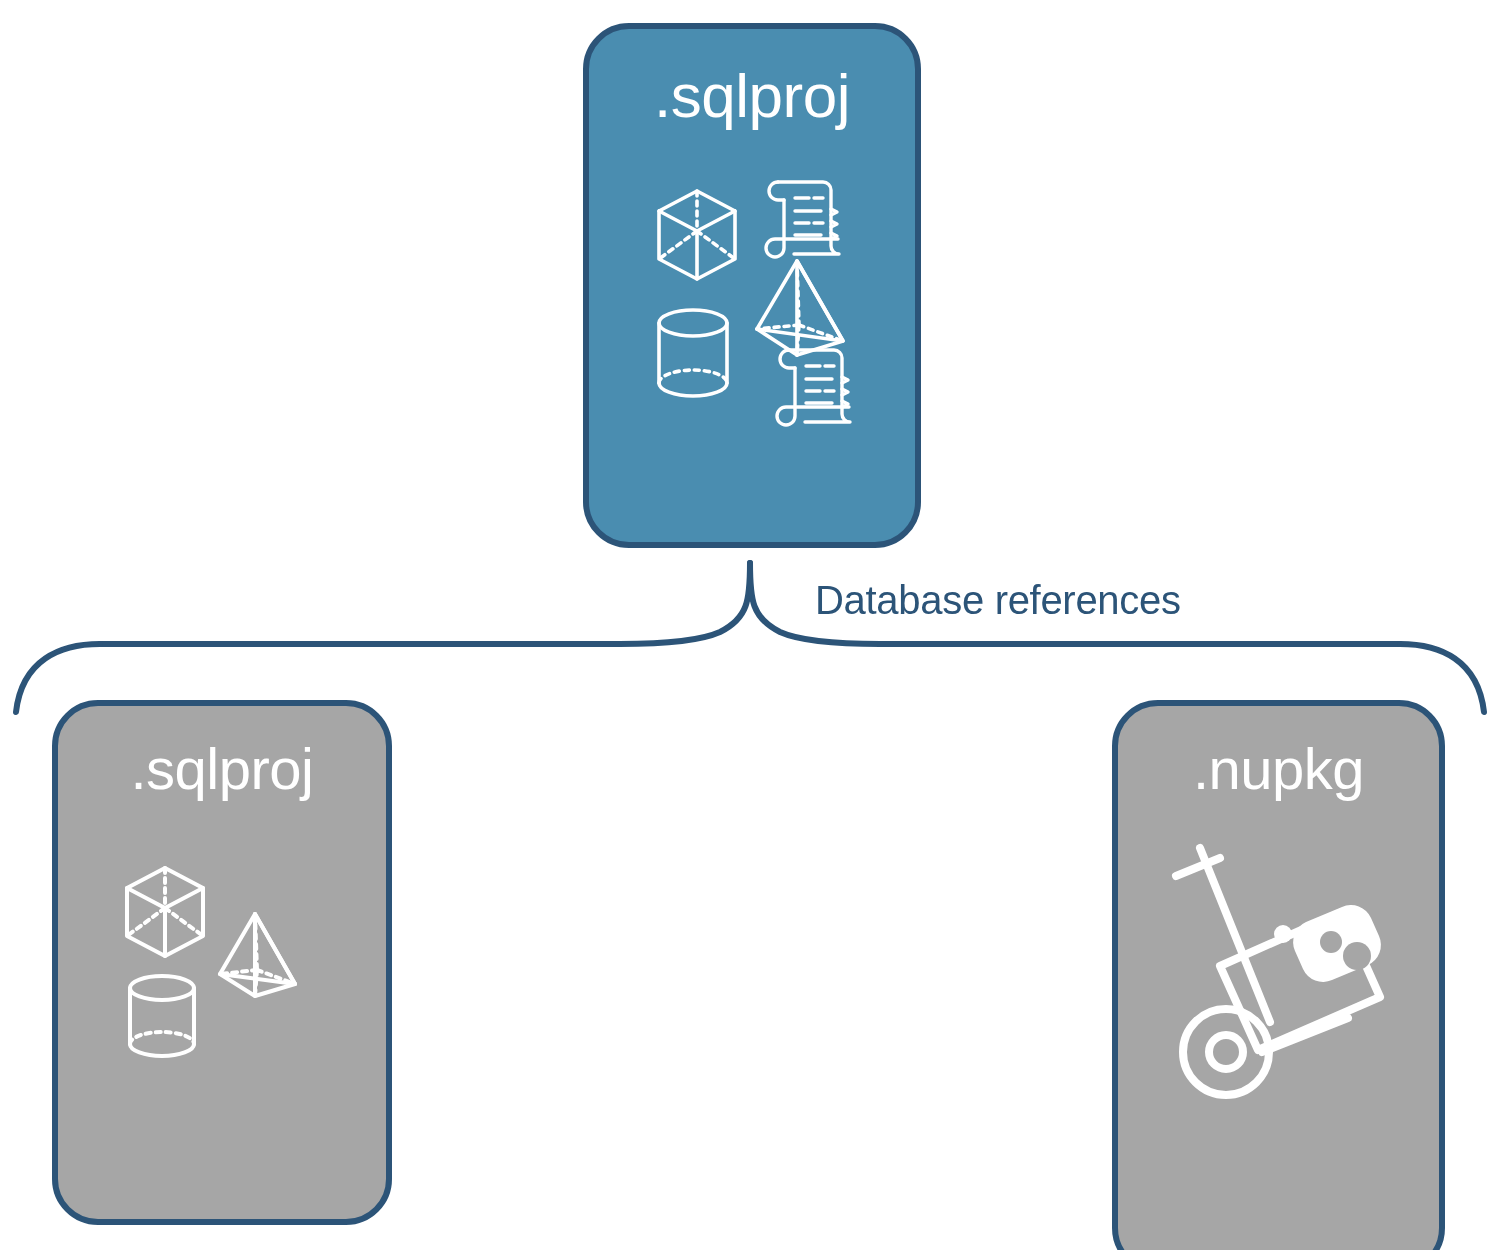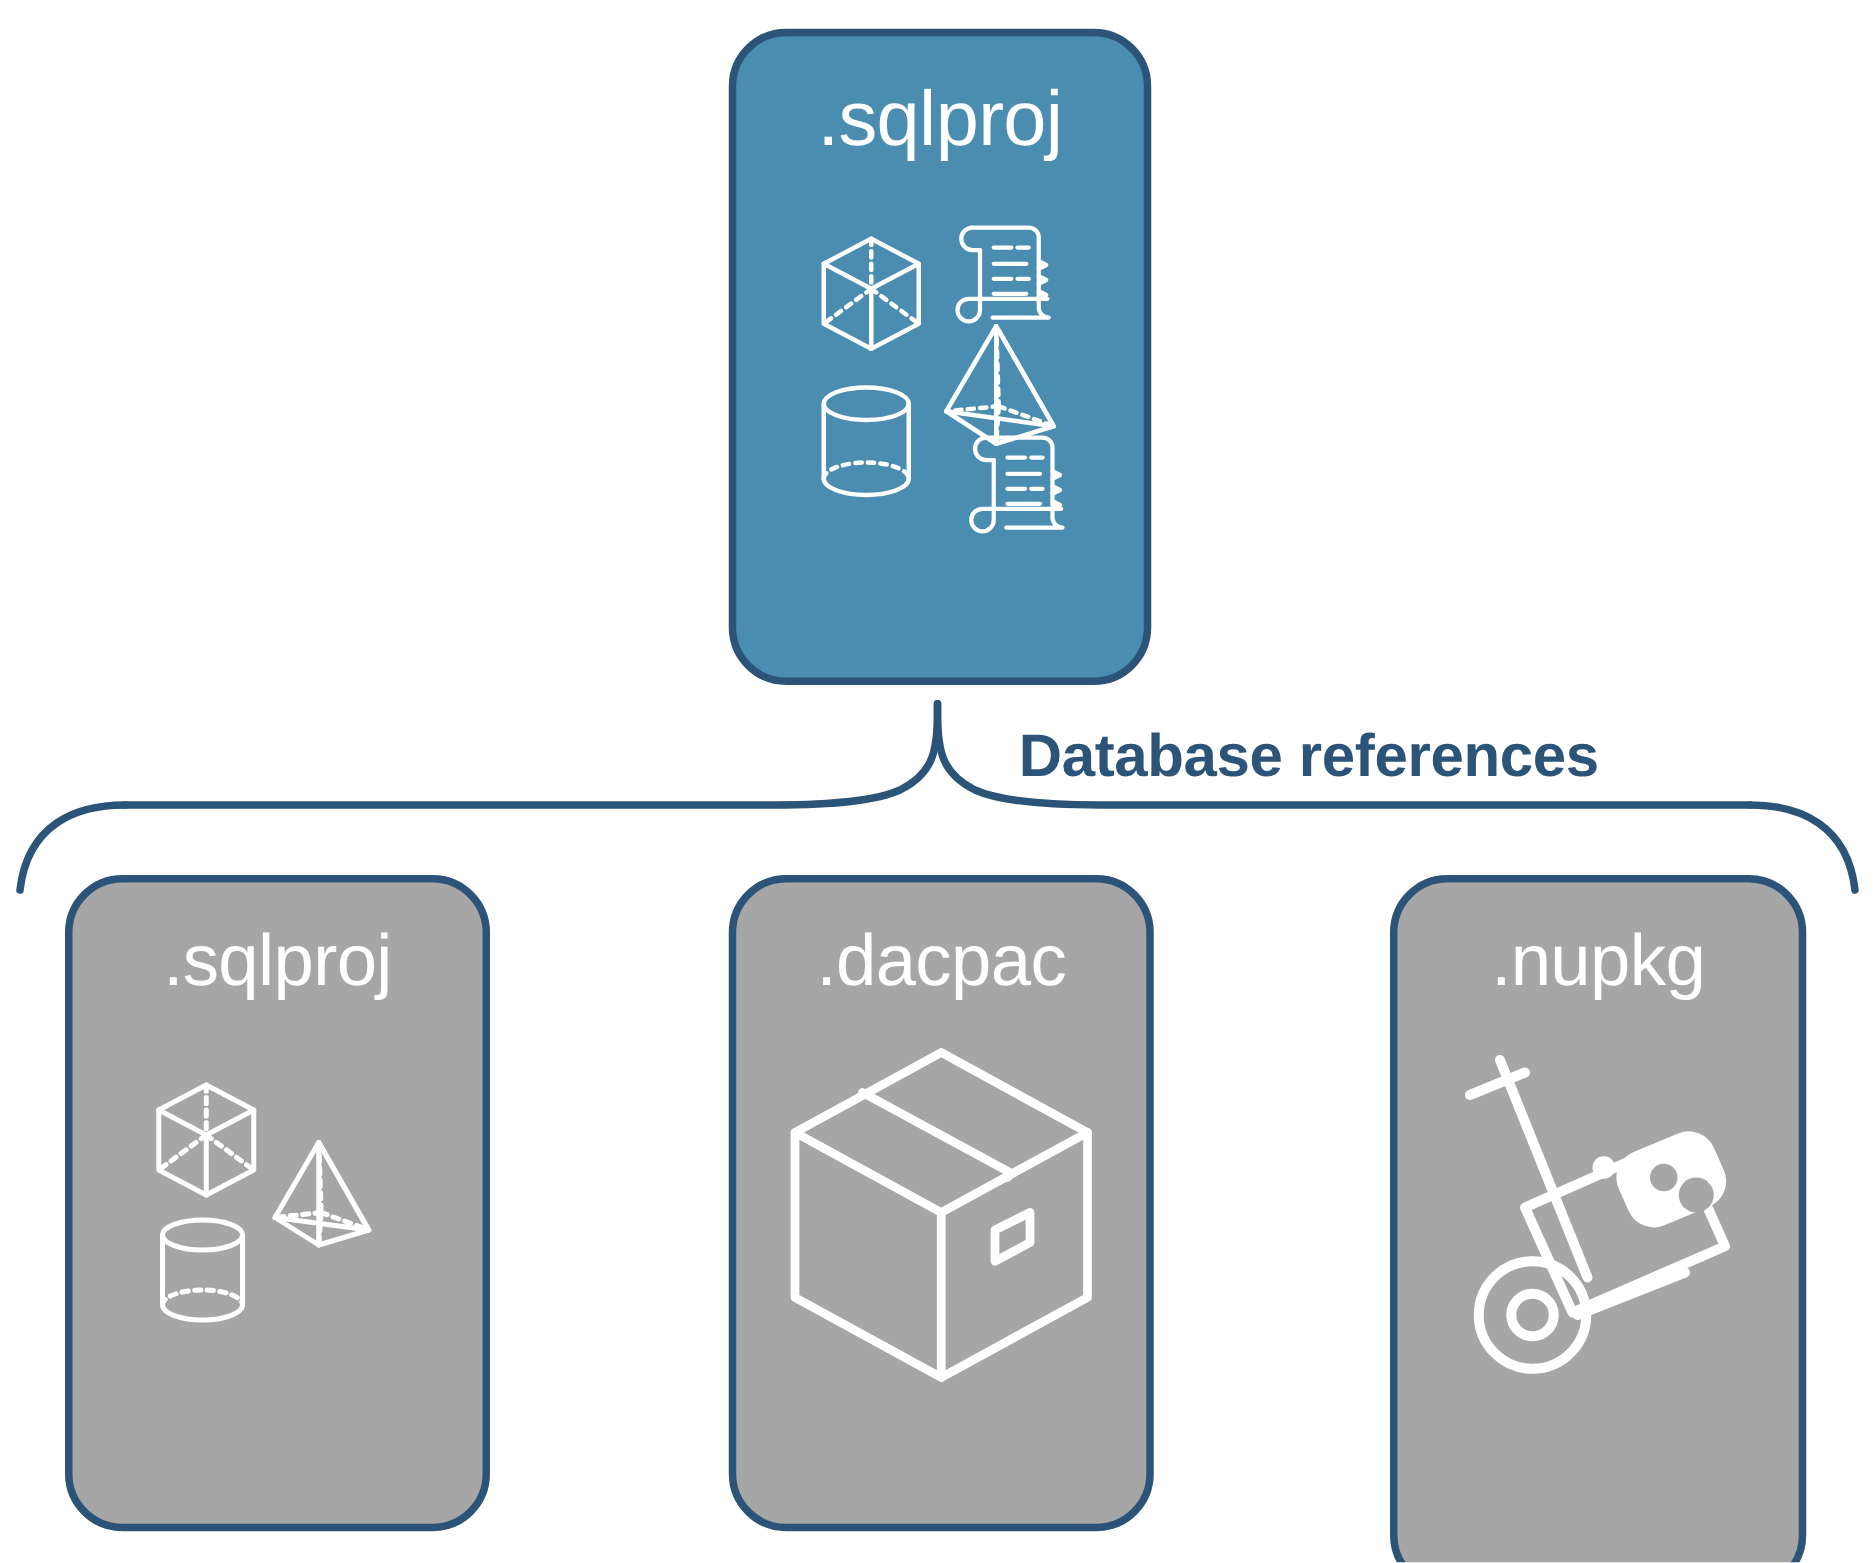--- a/index.html
+++ b/index.html
@@ -61,22 +61,22 @@
     position: absolute;
     left: 0; top: 0;
     width: 1500px; height: 1250px;
     pointer-events: none;
   }
   #brace-label {
     position: absolute;
     left: 815px;
     top: 578px;
     color: #2c5478;
-    font-size: 48px;
-    font-weight: bold;
+    font-size: 40px;
+    font-weight: normal;
     letter-spacing: -0.3px;
     white-space: nowrap;
     user-select: none;
   }
 </style>
 </head>
 <body>
 
 <div id="stage">
 
@@ -195,39 +195,20 @@
           <ellipse cx="45" cy="132" rx="32" ry="12"></ellipse>
           <path d="M13 132 L13 188"></path>
           <path d="M77 132 L77 188"></path>
           <path d="M13 188 a32 12 0 0 0 64 0"></path>
           <path d="M13 188 a32 12 0 0 1 64 0" stroke-dasharray="5 5"></path>
         </g>
       </svg>
     </div>
   </div>
 
-  <div class="card secondary" id="card-dacpac">
-    <div class="card-title">.dacpac</div>
-    <div class="card-icon">
-      <svg width="250" height="275" viewBox="0 0 250 275" fill="none" aria-hidden="true">
-        <g stroke="#ffffff" stroke-width="7" fill="none" stroke-linecap="round" stroke-linejoin="round">
-
-          <path d="M125 8 L242 72 L242 204 L125 268 L8 204 L8 72 Z"></path>
-
-          <path d="M8 72 L125 136 L242 72"></path>
-          <path d="M125 136 L125 268"></path>
-
-          <path d="M62 40 L180 104"></path>
-          <path d="M178 104 L178 108"></path>
-
-          <path d="M168 150 L196 136 L196 160 L168 175 Z"></path>
-        </g>
-      </svg>
-    </div>
-  </div>
 
   <div class="card secondary" id="card-nupkg">
     <div class="card-title">.nupkg</div>
     <div class="card-icon">
       <svg width="250" height="275" viewBox="0 0 250 275" fill="none" aria-hidden="true">
         <g stroke="#ffffff" stroke-width="8" fill="none" stroke-linecap="round" stroke-linejoin="round">
 
           <path d="M22 42 L66 24"></path>
 
           <path d="M46 14 L116 188"></path>

